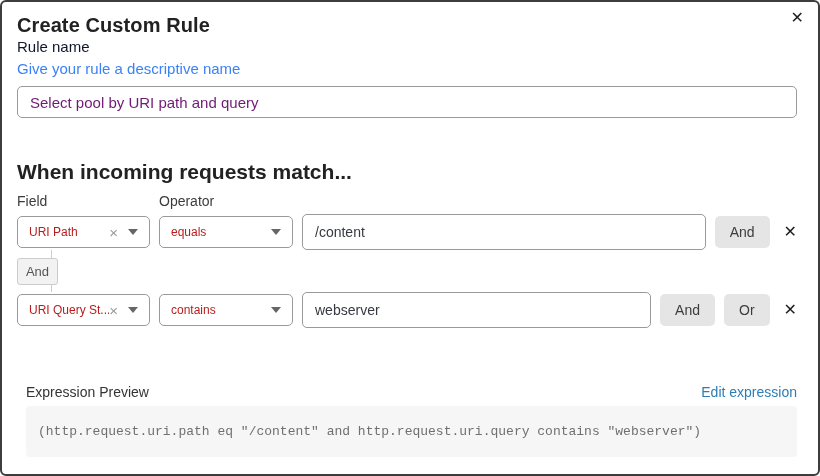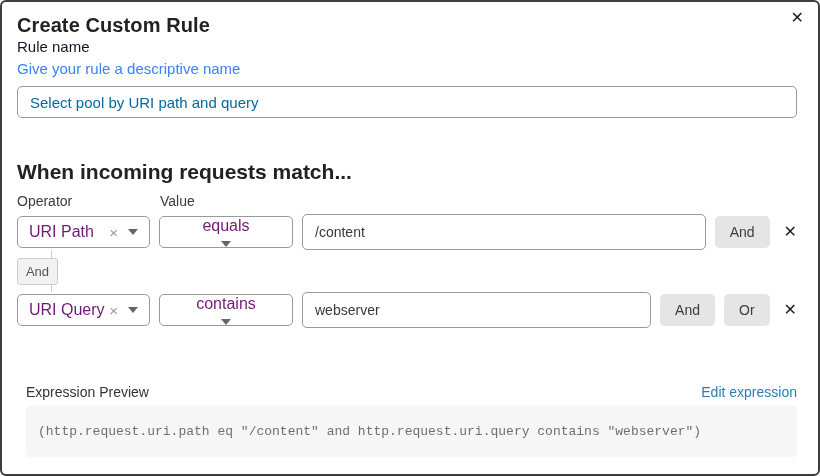--- a/index.html
+++ b/index.html
@@ -49,21 +49,21 @@
     color: #3b82f6;
   }
   .name-input {
     margin-top: 8px;
     width: 100%;
     height: 32px;
     border: 1px solid #9a9a9a;
     border-radius: 5px;
     padding: 0 12px;
     font-size: 15px;
-    color: #0369a1;
+    color: #701a75;
     font-family: "Liberation Sans", sans-serif;
     outline: none;
     background: #fff;
   }
   .match-heading {
     margin-top: 44px;
     font-size: 21px;
     line-height: 20px;
     font-weight: 700;
     color: #222;
@@ -90,25 +90,25 @@
     border: 1px solid #9a9a9a;
     border-radius: 5px;
     background: #fff;
     display: flex;
     align-items: center;
     padding: 0 11px;
     cursor: pointer;
     flex: none;
   }
   .selectbox.field-w { width: 133px; }
-  .selectbox.op-w { width: 134px; flex-direction: column; }
+  .selectbox.op-w { width: 134px; }
   .selectbox .sel-text {
     flex: 1;
-    font-size: 16px;
-    color: #701a75;
+    font-size: 12px;
+    color: #b91c1c;
     white-space: nowrap;
     overflow: hidden;
   }
   .clear-x {
     font-size: 15px;
     color: #9b9b9b;
     margin-right: 10px;
     line-height: 1;
     cursor: pointer;
   }
@@ -207,22 +207,22 @@
 
   <h1 class="title">Create Custom Rule</h1>
 
   <div class="field-label">Rule name</div>
   <div class="hint">Give your rule a descriptive name</div>
   <input class="name-input" type="text" value="Select pool by URI path and query" style="">
 
   <div class="match-heading">When incoming requests match...</div>
 
   <div class="col-labels">
+    <span class="c1">Field</span>
     <span class="c2">Operator</span>
-    <span class="c3">Value</span>
   </div>
 
   
   <div class="cond-row first">
     <div class="selectbox field-w">
       <span class="sel-text">URI Path</span>
       <span class="clear-x">×</span>
       <span class="caret"></span>
     </div>
     <div class="selectbox op-w">

